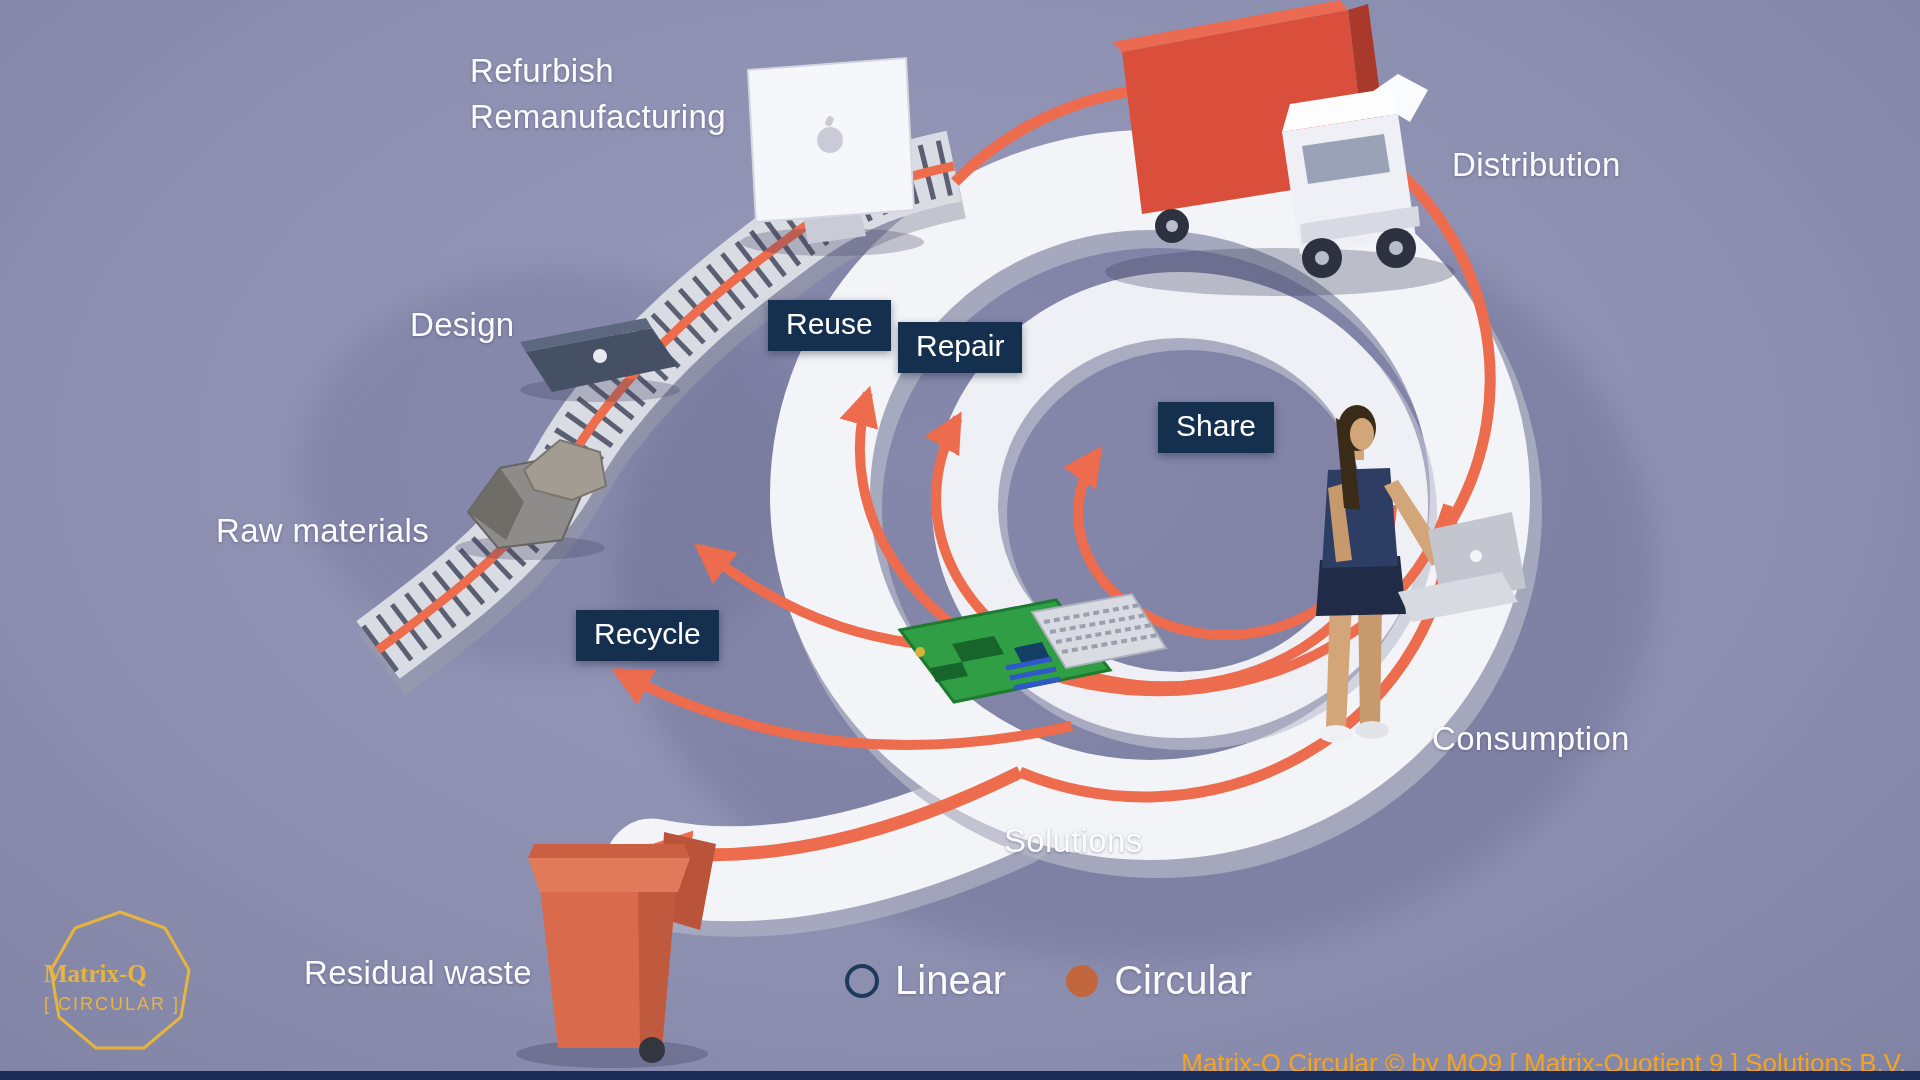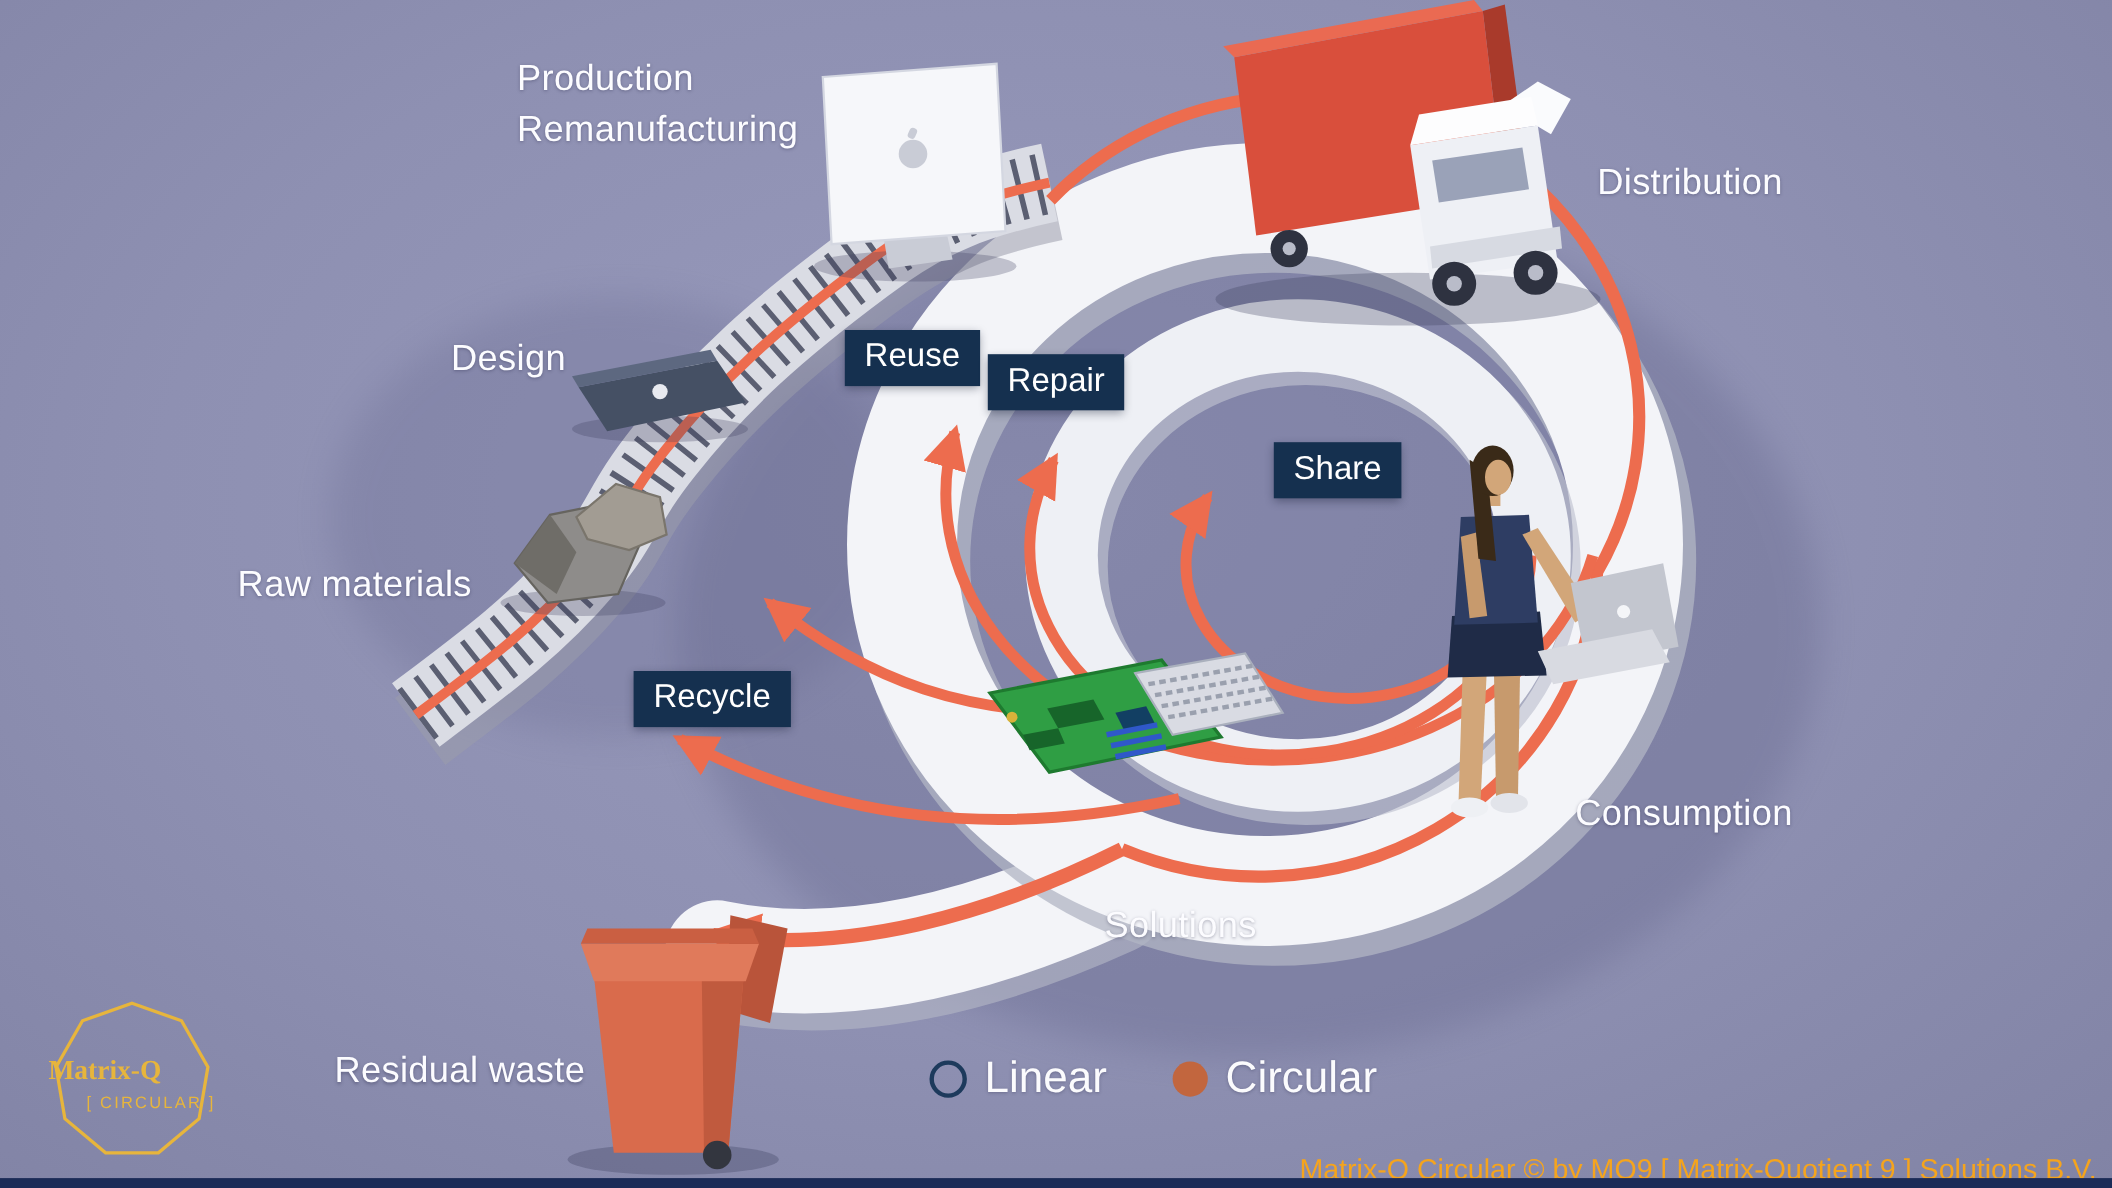--- a/index.html
+++ b/index.html
@@ -13,22 +13,22 @@
   .tag{position:absolute;background:#15304f;color:#ffffff;font-size:30px;
     padding:7px 18px 10px;white-space:nowrap;box-shadow:0 3px 8px rgba(18,24,48,.4);}
   .legend{position:absolute;left:845px;top:958px;display:flex;align-items:center;
     color:#fbfbfd;font-size:40px;text-shadow:0 1px 3px rgba(30,30,60,.3);}
   .legend .ring{width:26px;height:26px;border-radius:50%;border:4px solid #1d3a5c;margin-right:16px;}
   .legend .dot{width:32px;height:32px;border-radius:50%;background:#c2663e;margin-left:60px;margin-right:16px;}
   .logo{position:absolute;left:44px;top:906px;width:152px;height:152px;}
   .logo svg{position:absolute;left:0;top:0;}
   .logo .t1{position:absolute;left:0;right:0;top:54px;color:#e7b53c;
     font-size:25px;font-weight:700;font-family:Liberation Serif, serif;}
-  .logo .t2{position:absolute;left:0;right:0;top:88px;text-align:right;color:#e7b53c;
-    font-size:15px;letter-spacing:2px;}
+  .logo .t2{position:absolute;left:0;right:0;top:88px;text-align:left;color:#e7b53c;
+    font-size:18px;letter-spacing:2px;}
   .footer{position:absolute;right:14px;top:1036px;color:#f5a41d;font-size:26px;white-space:nowrap;margin-top:12px;}
   .bottombar{position:absolute;left:0;right:0;bottom:0;height:9px;background:#1b2b57;}
 </style>
 </head>
 <body>
 
 <div class="stage">
 
   <svg class="scene" viewBox="0 0 1920 1080">
     <defs>
@@ -146,21 +146,21 @@
       <polygon points="664,832 716,844 700,930 660,918" fill="#b9543a"></polygon>
       <polygon points="540,888 676,888 662,1048 558,1048" fill="#d96b4c"></polygon>
       <polygon points="638,888 676,888 662,1048 640,1048" fill="#c05a3e"></polygon>
       <polygon points="528,858 690,858 678,892 540,892" fill="#e07a5b"></polygon>
       <polygon points="534,844 684,844 690,858 528,858" fill="#ca5f42"></polygon>
       <circle cx="652" cy="1050" r="13" fill="#33363f"></circle>
     </g>
   </svg>
 
   <div class="lbl two" style="left:470px;top:48px">
-    <div>Production</div>
+    <div>Refurbish</div>
     <div>Remanufacturing</div>
   </div>
   <div class="lbl" style="left:1452px;top:146px">Distribution</div>
   <div class="lbl" style="left:410px;top:306px">Design</div>
   <div class="lbl" style="left:216px;top:512px">Raw materials</div>
   <div class="lbl" style="left:1432px;top:720px">Consumption</div>
   <div class="lbl" style="left:1004px;top:822px">Solutions</div>
   <div class="lbl" style="left:304px;top:954px">Residual waste</div>
 
   <div class="tag" style="left:768px;top:300px">Reuse</div>

